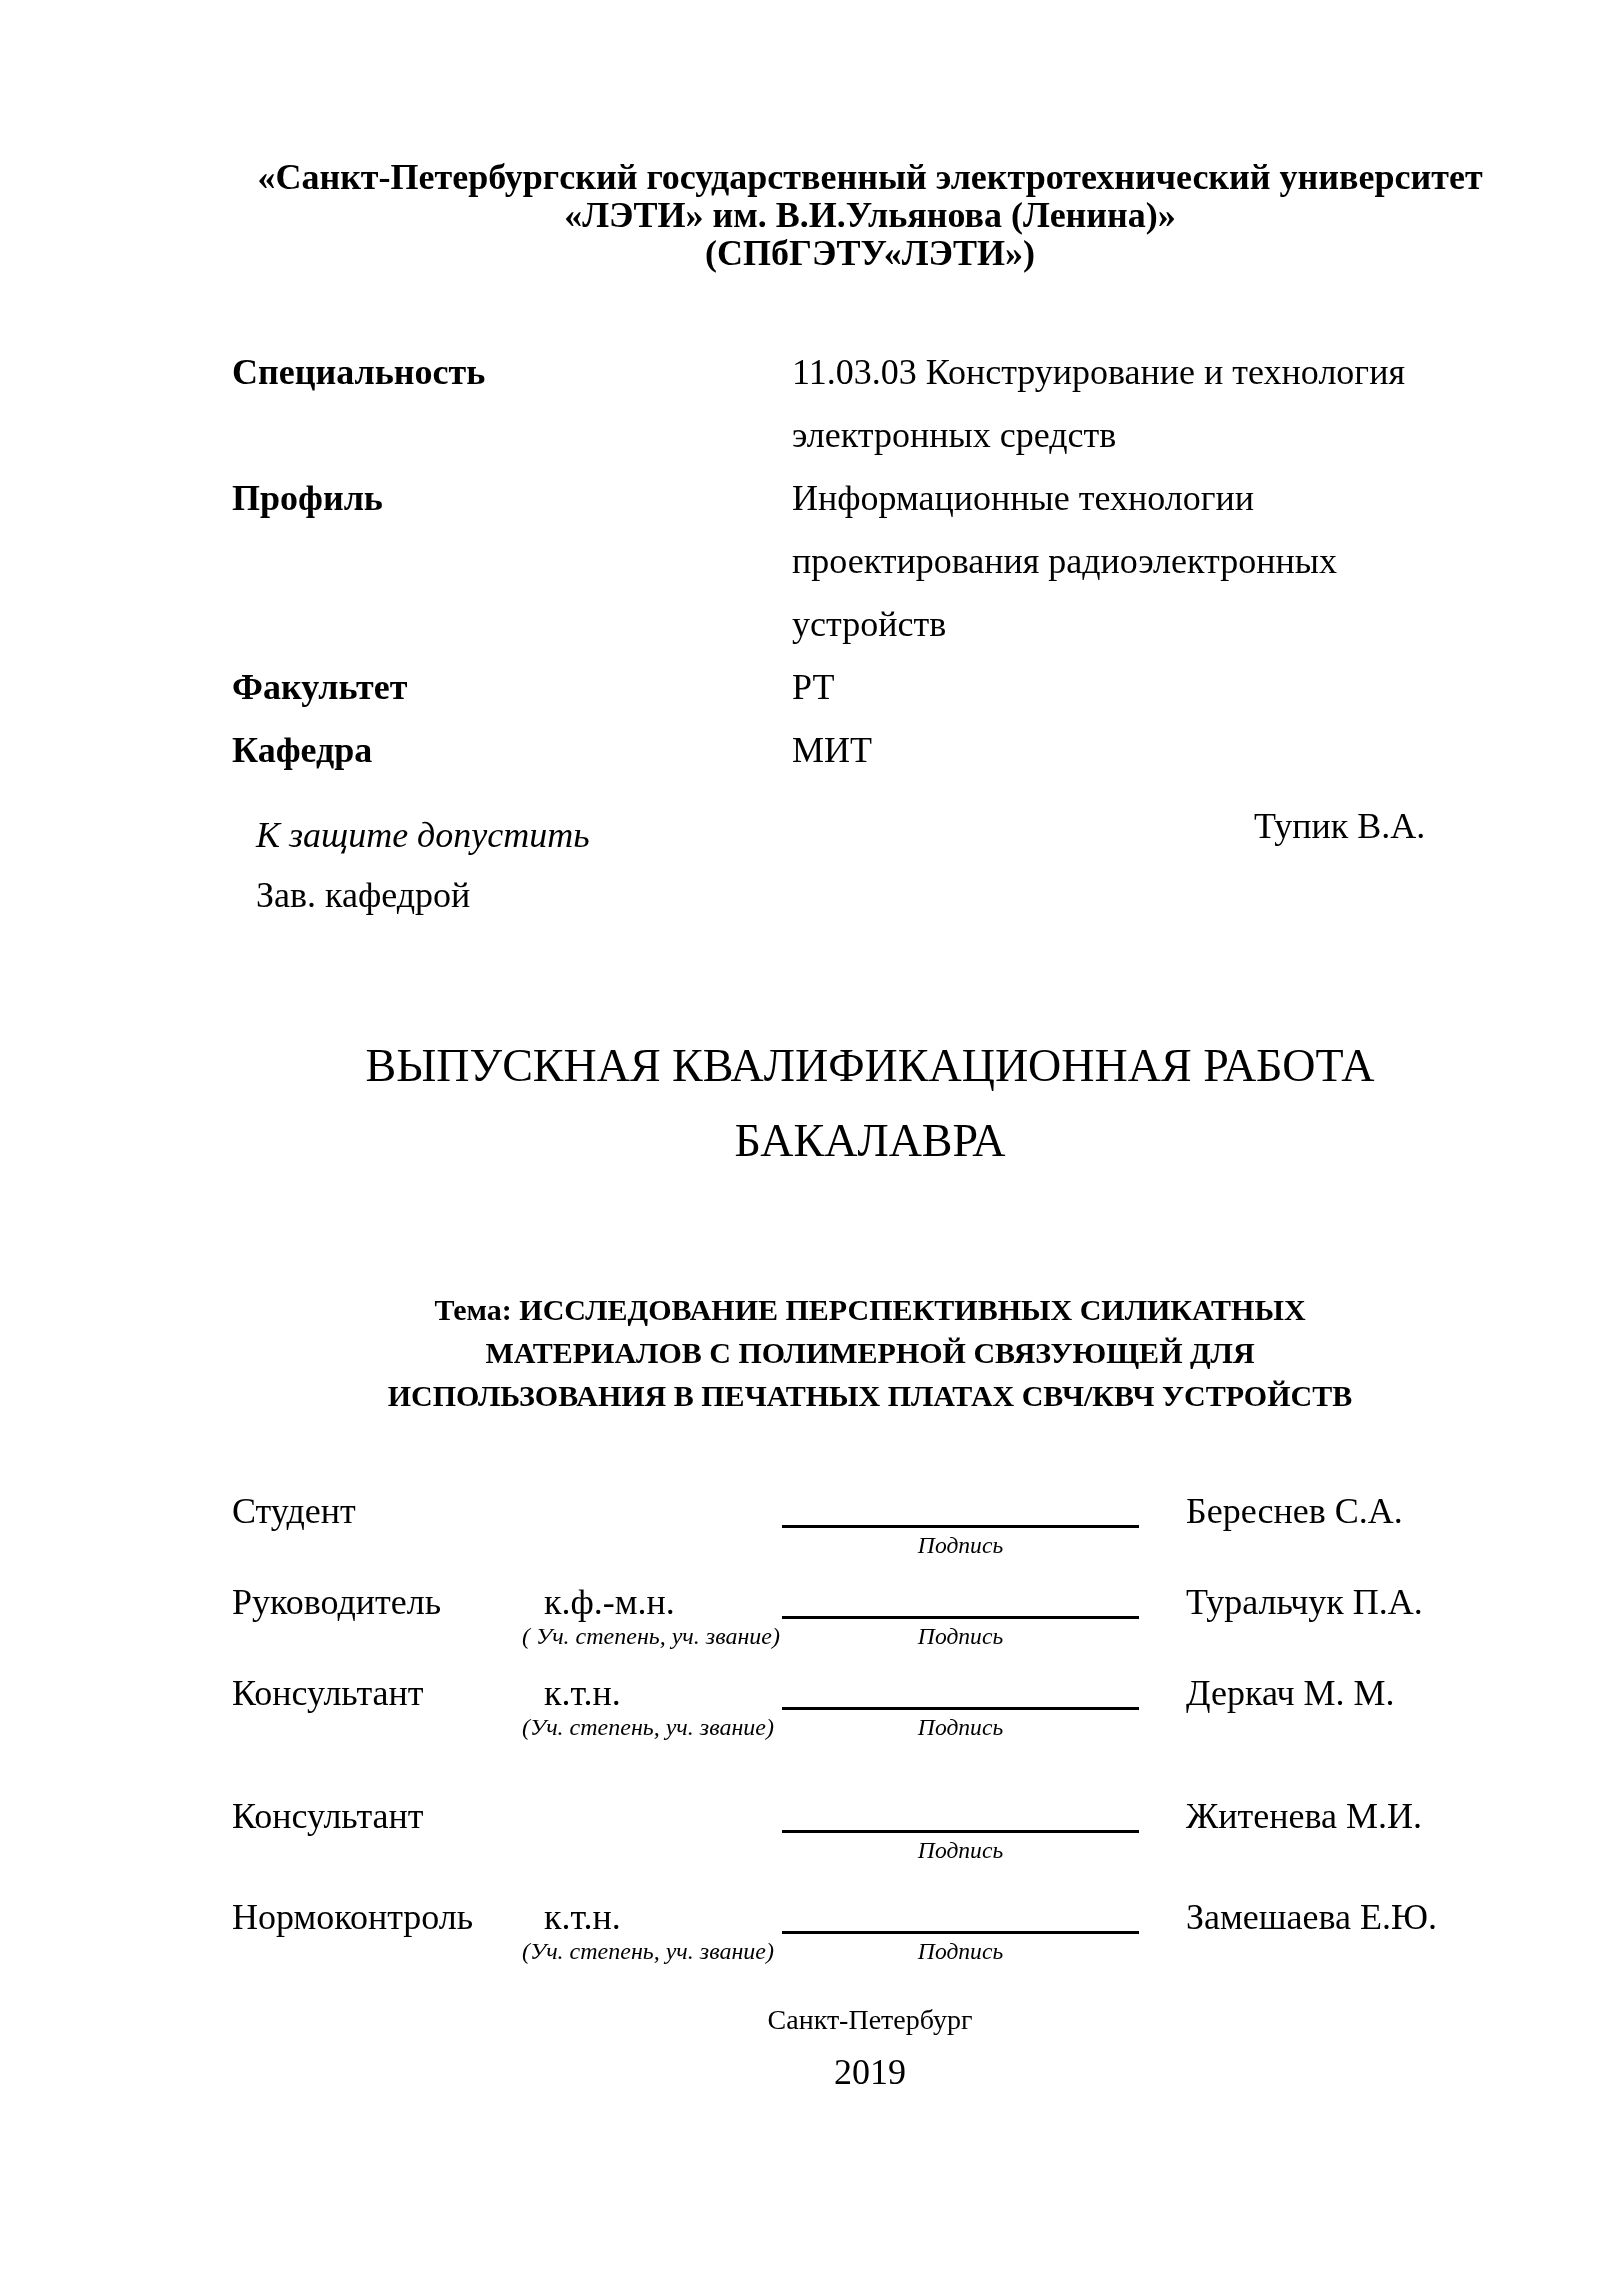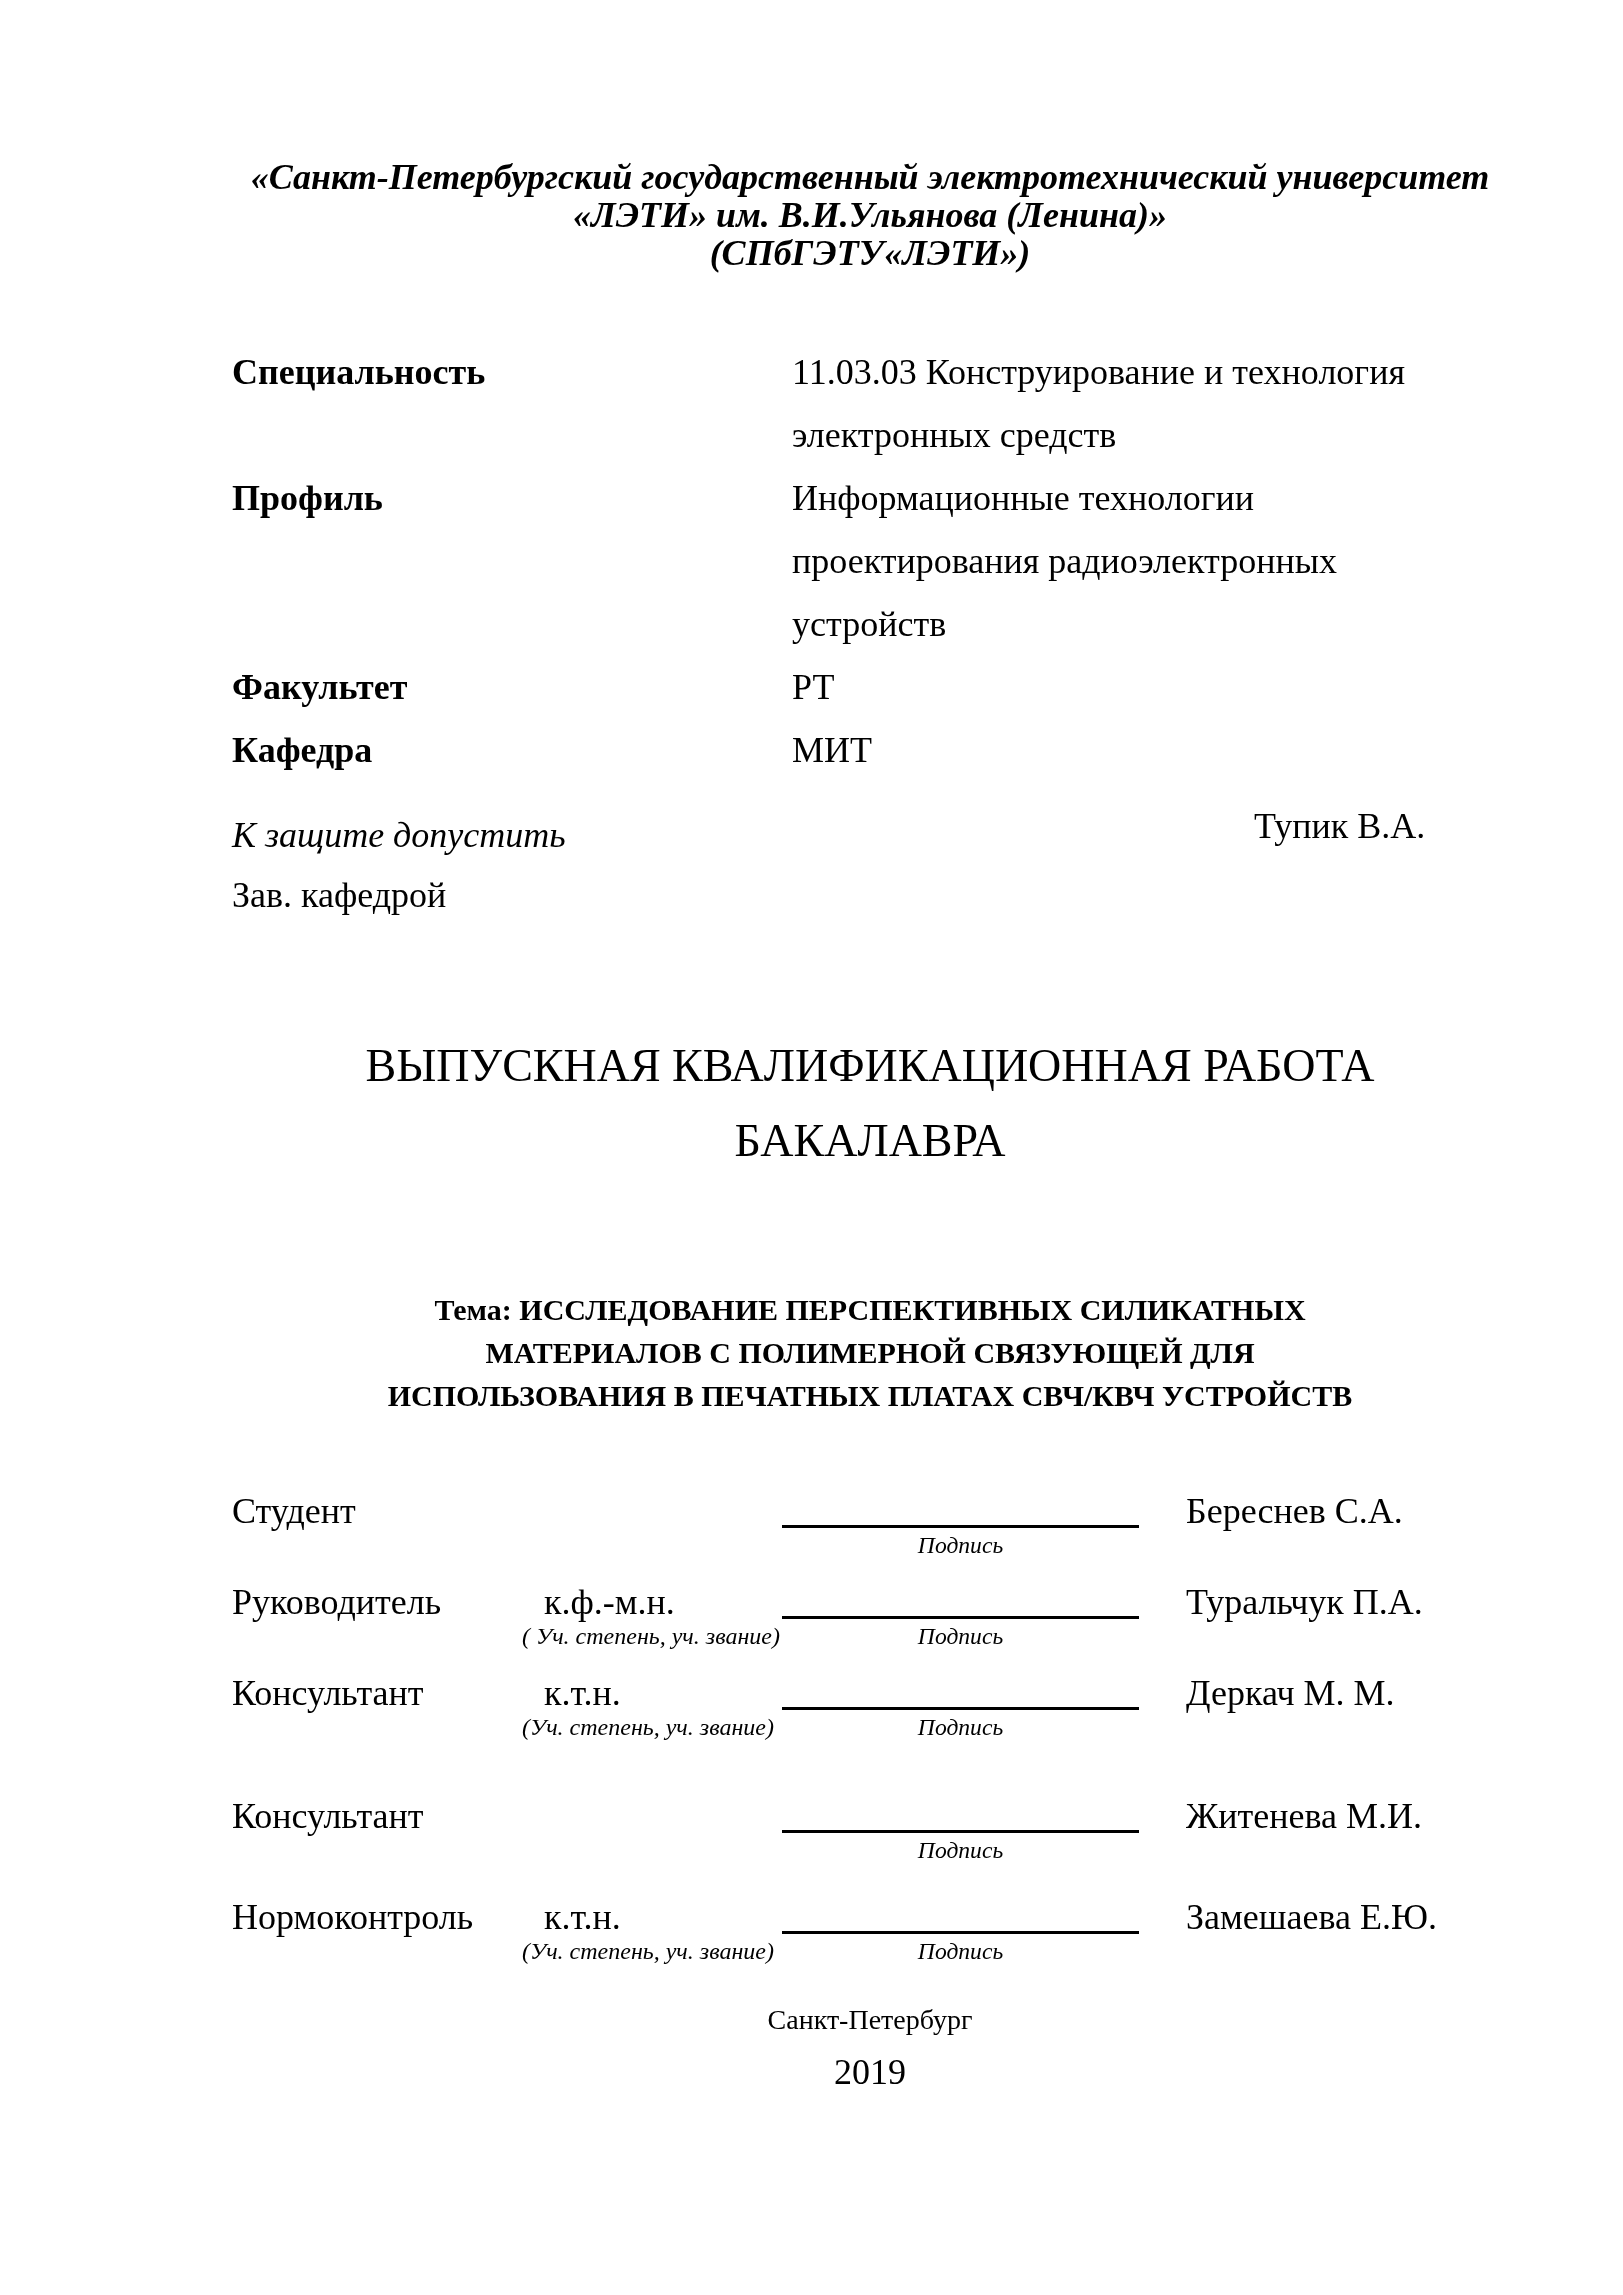--- a/index.html
+++ b/index.html
@@ -5,28 +5,28 @@
   html,body{margin:0;padding:0;background:#ffffff;}
   .page{
     position:relative;width:1623px;height:2295px;background:#ffffff;color:#000;
     font-family:"Liberation Serif","DejaVu Serif",serif;overflow:hidden;
   }
   .abs{position:absolute;}
   .content{left:232px;width:1276px;}
   .center{text-align:center;}
   .italic{font-style:italic;}
   
-  .header{top:158px;font-size:36px;line-height:38px;font-weight:bold;font-style:italic;}
+  .header{top:158px;font-size:36px;line-height:38px;font-weight:bold;}
   
   .fields{top:341px;font-size:36px;}
   .frow{display:flex;}
   .flabel{flex:0 0 560px;font-weight:bold;line-height:63px;}
   .fvalue{flex:1;line-height:63px;}
   
-  .admission{top:805px;font-size:36px;line-height:60px;}
+  .admission{top:805px;font-size:36px;line-height:60px;margin-left:24px;}
   .approver{top:805px;left:1254px;font-size:36px;line-height:43px;}
   
   .big-title{top:1028px;font-size:46px;line-height:75px;font-weight:normal;}
   
   .theme{top:1288px;font-size:30px;line-height:43px;font-weight:bold;}
   
   .sig-row{left:232px;width:1276px;height:98px;font-size:36px;}
   .sig-row .role{position:absolute;left:0;top:0;line-height:43px;}
   .sig-row .degree{position:absolute;left:312px;top:0;line-height:43px;}
   .sig-row .rule{position:absolute;left:550px;top:35px;width:357px;height:0;border-top:3.1px solid #000;}

